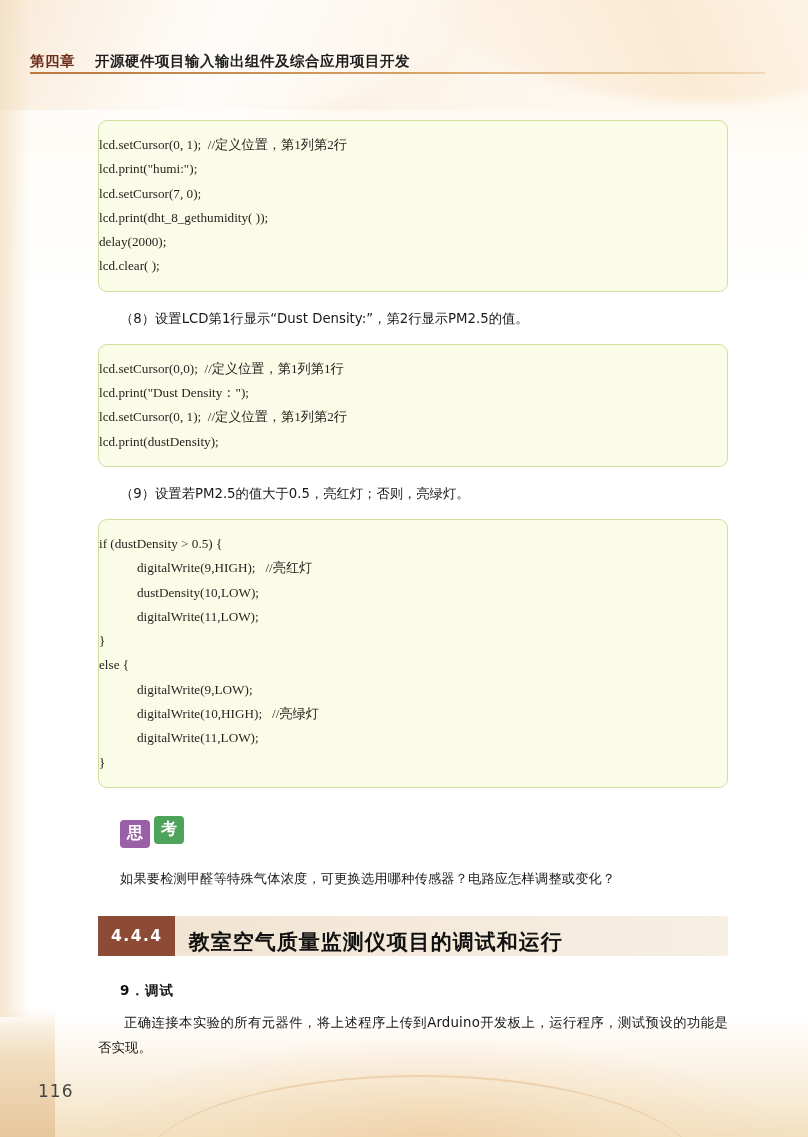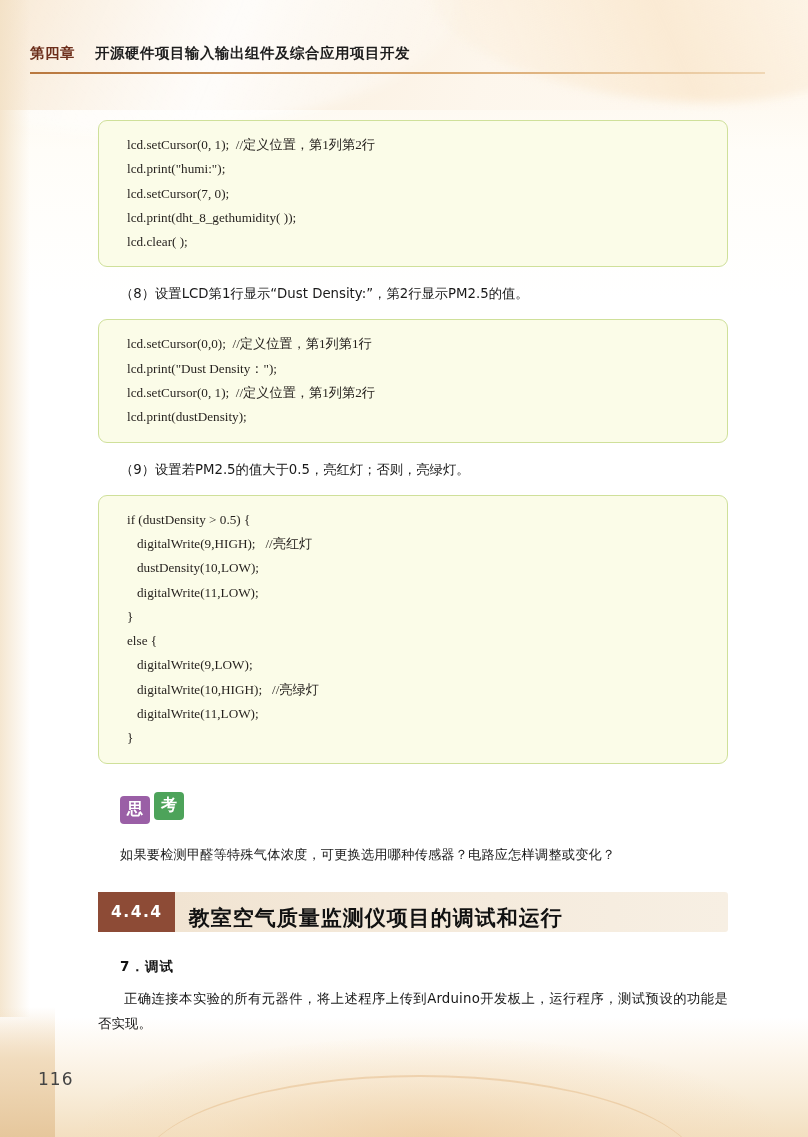--- a/index.html
+++ b/index.html
@@ -75,21 +75,21 @@
   }
   .bg-left-bar {
     position: absolute;
     left: 0; bottom: 0; width: 55px; height: 130px;
     background: linear-gradient(to top, #e6c79c 0%, #f1dcbe 60%, rgba(255,255,255,0) 100%);
   }
 
   
   .chapter-header {
     position: absolute;
-    left: 30px; top: 44px;
+    left: 30px; top: 52px;
     right: 45px;
     height: 30px;
   }
   .chapter-header .ch-no {
     font-family: "DejaVu Sans", sans-serif;
     font-weight: bold;
     font-size: 14.5px;
     color: #6d2f1c;
     letter-spacing: 0.5px;
   }
@@ -123,21 +123,20 @@
     background: #fbfce8;
     border-radius: 9px;
     padding: 12px 0 12px 0;
     margin: 0;
   }
   .code-box .line {
     font-family: "Liberation Serif", serif;
     font-size: 13.2px;
     color: #231f1c;
     line-height: 24.3px;
-    padding-left: 28px;
     white-space: pre;
   }
   .code-box .line.indent1 { padding-left: 38px; }
 
   .para {
     font-family: "DejaVu Sans", sans-serif;
     font-size: 13.3px;
     color: #191919;
     line-height: 22px;
     margin: 16px 0 14px 0;
@@ -233,21 +232,21 @@
     margin-top: 10px;
     text-align: justify;
     letter-spacing: 0.2px;
   }
   .body-para .ind { padding-left: 26px; }
 
   
   .page-number {
     position: absolute;
     left: 38px;
-    bottom: 48px;
+    bottom: 36px;
     font-family: "DejaVu Sans", sans-serif;
     font-size: 17px;
     color: #444444;
     letter-spacing: 1px;
   }
 </style>
 </head>
 <body>
 
 <div class="page">
@@ -266,20 +265,21 @@
   </div>
   <div class="header-rule"></div>
 
   <div class="content">
 
     <div class="code-box">
       <div class="line">lcd.setCursor(0, 1);  //定义位置，第1列第2行</div>
       <div class="line">lcd.print("humi:");</div>
       <div class="line">lcd.setCursor(7, 0);</div>
       <div class="line">lcd.print(dht_8_gethumidity( ));</div>
+      <div class="line">delay(2000);</div>
       <div class="line">lcd.clear( );</div>
     </div>
 
     <div class="para">（8）设置LCD第1行显示“Dust Density:”，第2行显示PM2.5的值。</div>
 
     <div class="code-box">
       <div class="line">lcd.setCursor(0,0);  //定义位置，第1列第1行</div>
       <div class="line">lcd.print("Dust Density：");</div>
       <div class="line">lcd.setCursor(0, 1);  //定义位置，第1列第2行</div>
       <div class="line">lcd.print(dustDensity);</div>
@@ -307,21 +307,21 @@
       </div>
       <div class="think-text">如果要检测甲醛等特殊气体浓度，可更换选用哪种传感器？电路应怎样调整或变化？</div>
     </div>
 
     <div class="section-head">
       <div class="bar"></div>
       <div class="num">4.4.4</div>
       <div class="title">教室空气质量监测仪项目的调试和运行</div>
     </div>
 
-    <div class="sub-head">7．调试</div>
+    <div class="sub-head">9．调试</div>
     <div class="body-para">
       <span class="ind"></span><span>正确连接本实验的所有元器件，将上述程序上传到Arduino开发板上，运行程序，测试预设的功能是否实现。</span>
     </div>
 
   </div>
 
   <div class="page-number">116</div>
 </div>
 
 </body></html>

